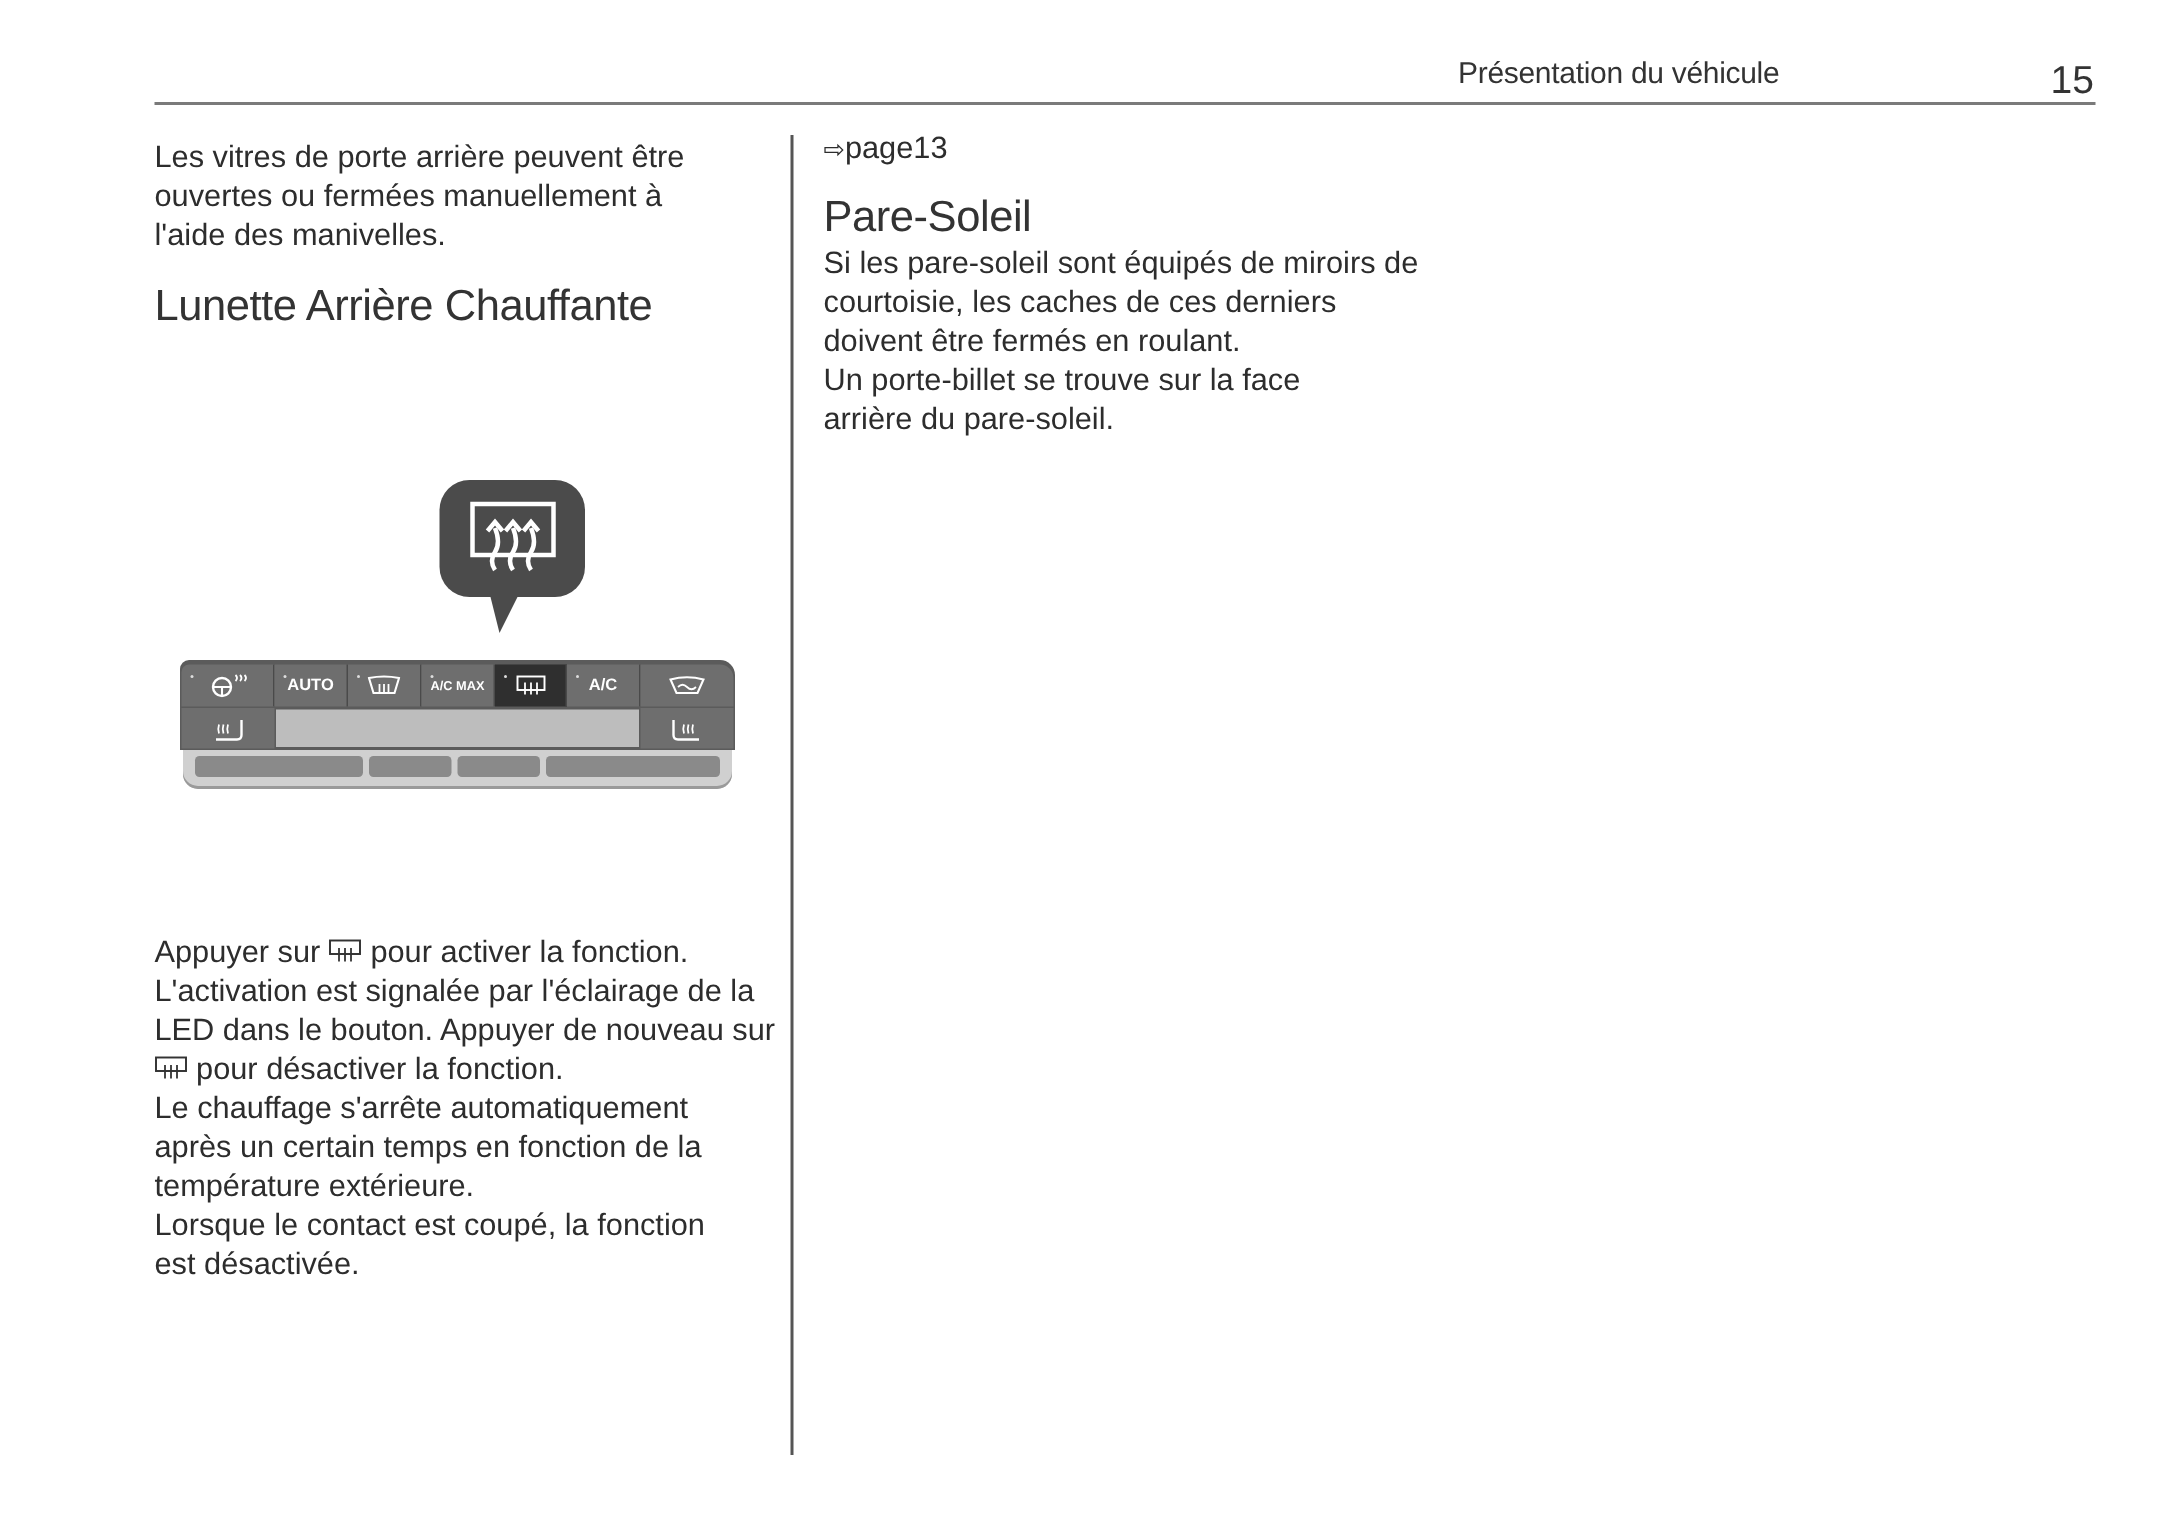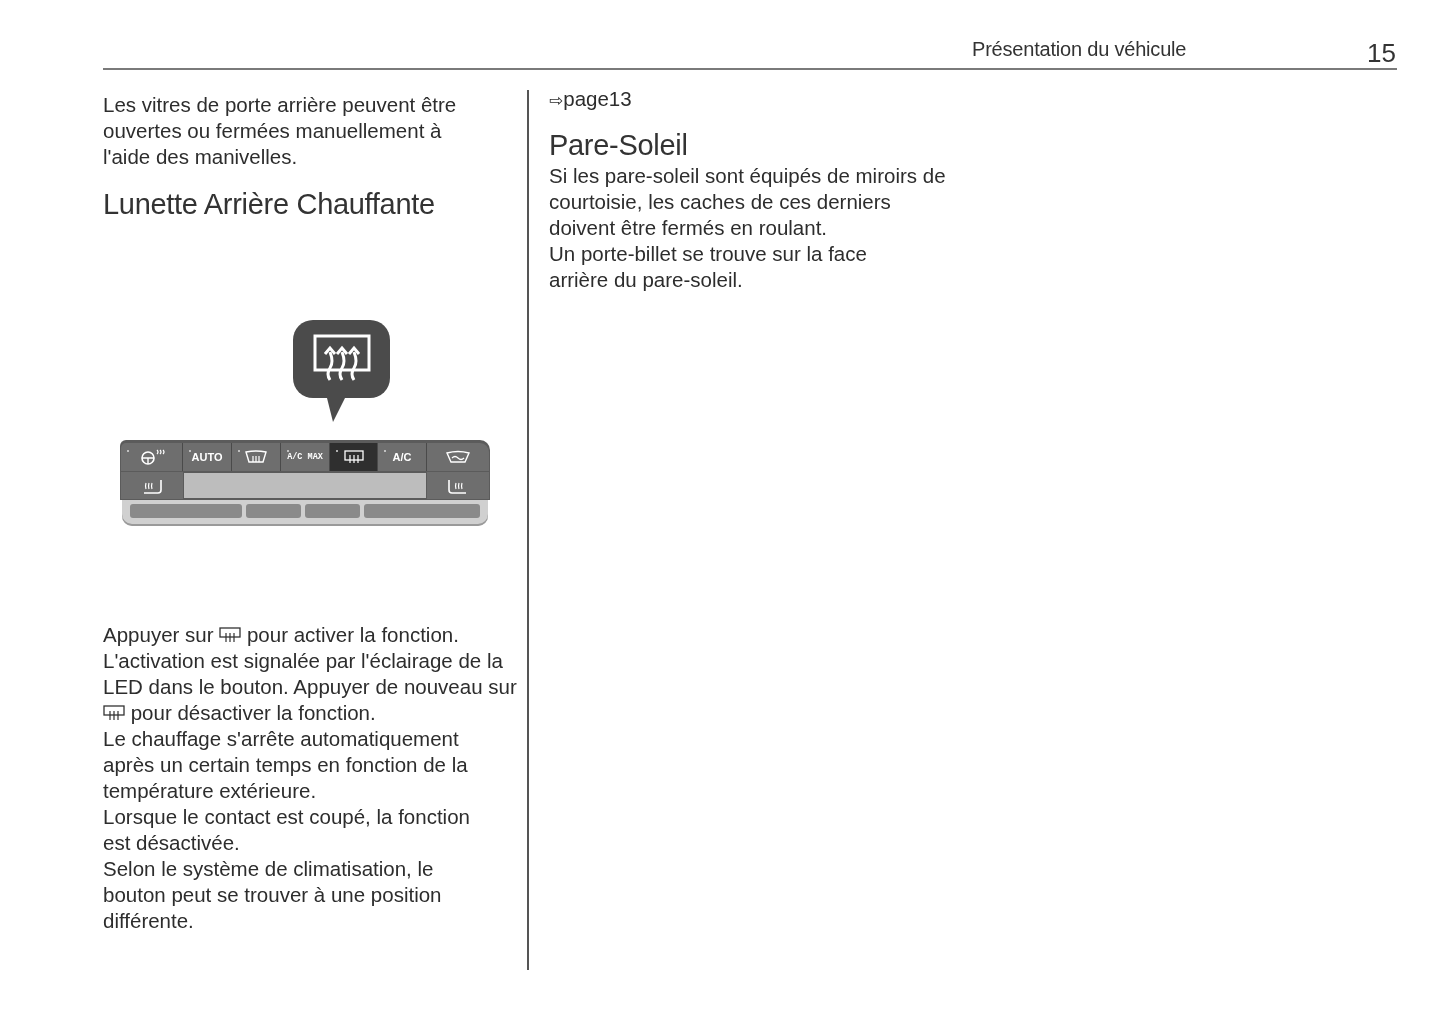--- a/index.html
+++ b/index.html
@@ -82,21 +82,21 @@
       <span class="led"></span>
       <span>AUTO</span>
     </div>
     <div class="btn" style="left:112px;width:49px;">
       <span class="led"></span>
       <svg width="22" height="14" viewBox="0 0 22 14">
           <path d="M1 2 q10 -2 20 0 l-3 10 h-14 z" fill="none" stroke="#fff" stroke-width="1.4"></path>
           <path d="M8 12 v-6 M11 12 v-6 M14 12 v-6" stroke="#fff" stroke-width="1.2"></path>
         </svg>
     </div>
-    <div class="btn" style="left:161px;width:49px;font-family:Liberation Mono, monospace;">
+    <div class="btn" style="left:161px;width:49px;">
       <span class="led"></span>
       <span class="mac">A/C MAX</span>
     </div>
     <div class="btn active" style="left:210px;width:48px;">
       <span class="led"></span>
       <svg width="20" height="14" viewBox="0 0 20 14">
           <rect x="1" y="1" width="18" height="9" fill="none" stroke="#fff" stroke-width="1.3"></rect>
           <path d="M6 13 v-8 M10 13 v-8 M14 13 v-8" stroke="#fff" stroke-width="1.2"></path>
         </svg>
     </div>
@@ -141,21 +141,20 @@
       </svg>
     <span>pour activer la fonction. L'activation est signalée par l'éclairage de la LED dans le bouton. Appuyer de nouveau sur</span>
     <svg width="22" height="16" viewBox="0 0 22 16" style="vertical-align:-1px;">
         <rect x="1" y="1" width="20" height="9" fill="none" stroke="#333" stroke-width="1.3"></rect>
         <path d="M7 15 v-9 M11 15 v-9 M15 15 v-9" stroke="#333" stroke-width="1.2"></path>
       </svg>
     <span>pour désactiver la fonction.</span>
   </p>
   <p style="width:395px;">Le chauffage s'arrête automatiquement après un certain temps en fonction de la température extérieure.</p>
   <p style="width:395px;">Lorsque le contact est coupé, la fonction est désactivée.</p>
-  <p style="width:380px;">Selon le système de climatisation, le bouton peut se trouver à une position différente.</p>
 </div>
 
 <div class="col col-mid">
   <p>
     <span style="font-family:'DejaVu Sans',sans-serif;font-size:17px;">⇨</span><span>page13</span>
   </p>
   <h2 style="margin-top:14px;">Pare-Soleil</h2>
   <p style="width:400px;">Si les pare-soleil sont équipés de miroirs de courtoisie, les caches de ces derniers doivent être fermés en roulant.</p>
   <p style="width:350px;">Un porte-billet se trouve sur la face arrière du pare-soleil.</p>
 </div>

